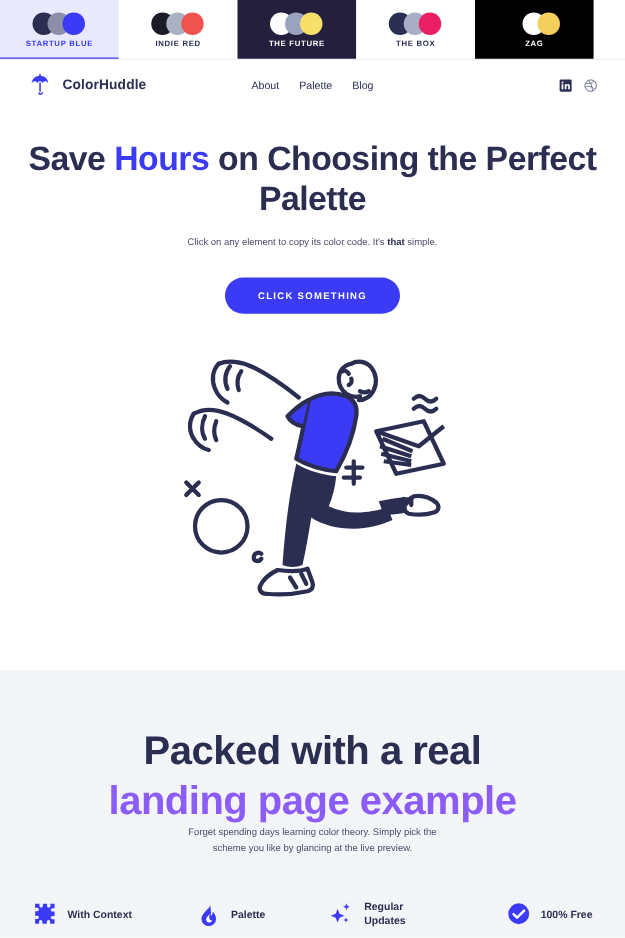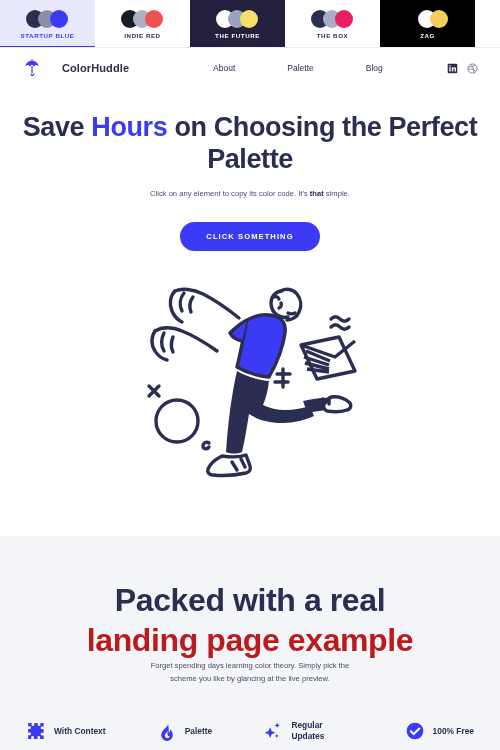--- a/index.html
+++ b/index.html
@@ -35,23 +35,23 @@
   .theme-name {
     font-size: 6.2px; font-weight: bold; letter-spacing: 0.09em;
     white-space: nowrap;
   }
 
   
   .navbar {
     height: 40px; display: flex; align-items: center;
     padding: 0 22px; background: #fff;
   }
-  .brand { display: flex; align-items: center; gap: 20px; }
+  .brand { display: flex; align-items: center; gap: 8px; }
   .brand-name { font-size: 11px; font-weight: bold; color: #2b2d51; letter-spacing: .1px; }
-  .nav-links { display: flex; gap: 52px; margin-left: 84px; }
+  .nav-links { display: flex; gap: 16px; margin-left: 84px; }
   .nav-link { font-size: 8.5px; color: #2b2d51; cursor: pointer; }
   .nav-socials { margin-left: auto; display: flex; gap: 9px; align-items: center; }
 
   
   .hero { padding-top: 24px; text-align: center; }
   .hero h1 {
     font-size: 27px; line-height: 1.18; font-weight: bold;
     color: #2b2d51; letter-spacing: -0.4px;
   }
   .hero h1 .accent { color: #3b3bf5; }
@@ -71,21 +71,21 @@
 
   
   .feature-section {
     position: absolute; left: 0; right: 0; top: 536px; bottom: 0;
     background: #f4f5f8; text-align: center; padding-top: 44px;
   }
   .feature-section h2 {
     font-size: 32px; line-height: 1.25; font-weight: bold;
     color: #2b2d51; letter-spacing: -0.4px;
   }
-  .feature-section h2 .accent { color: #b91c1c; }
+  .feature-section h2 .accent { color: #8b5cf6; }
   .feature-sub {
     margin-top: 0; font-size: 7.6px; color: #4a4c6a; line-height: 1.65;
   }
   .feature-row {
     position: absolute; left: 0; right: 0; bottom: 8px;
     display: flex; justify-content: space-between;
     padding: 0 26px; align-items: center;
   }
   .feature-item { display: flex; align-items: center; gap: 8px; }
   .feature-label {

